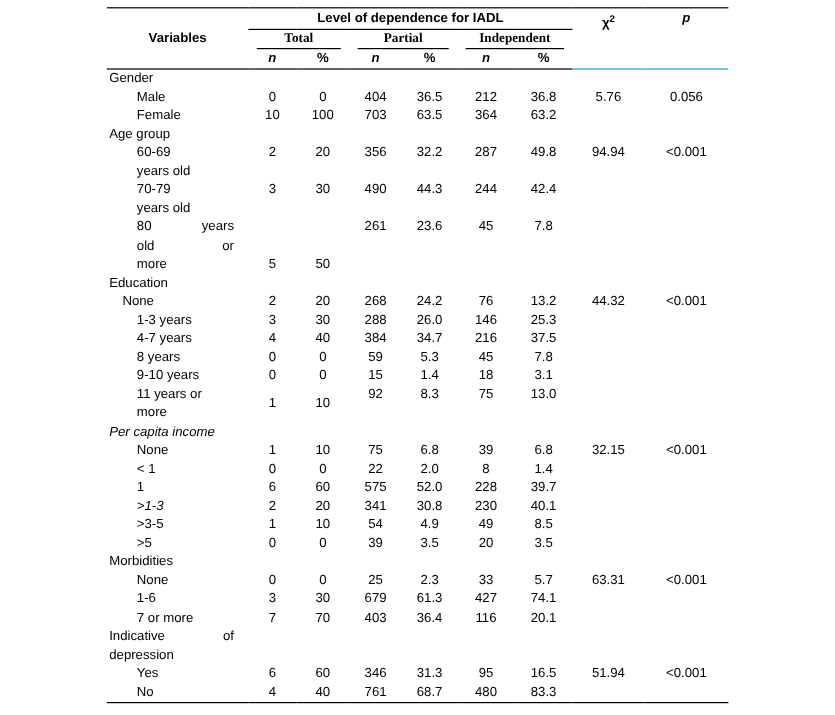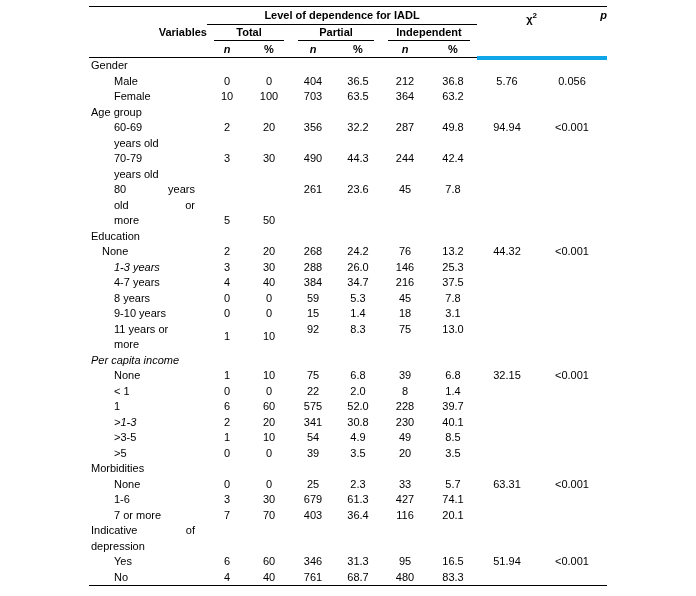--- a/index.html
+++ b/index.html
@@ -22,35 +22,33 @@
   }
   thead th {
     font-weight: bold;
     text-align: center;
     padding: 0;
     line-height: 16px;
   }
   .var-h {
     vertical-align: middle;
     border-bottom: 1px solid #000;
-    text-align: right;
   }
   .group-h {
     border-bottom: 1px solid #000;
     line-height: 17px;
   }
   .chi-h, .p-h {
     vertical-align: top;
     line-height: 17px;
-    border-bottom: 4px solid #0ea5e9;
-    text-align: right;
+    border-bottom: 1px solid #0ea5e9;
   }
   .p-h { font-style: italic; }
   .chi-h sup { font-size: 8px; }
-  .sub-h { padding: 0; }
+  .sub-h { padding: 0; font-family: Liberation Serif, serif; }
   .subline {
     border-bottom: 1px solid #000;
     margin: 0 7px;
     line-height: 15px;
   }
   .nprow th {
     border-bottom: 1px solid #000;
     line-height: 16px;
   }
   .n-h { font-style: italic; }
@@ -227,21 +225,21 @@
         <td>2</td>
         <td>20</td>
         <td>268</td>
         <td>24.2</td>
         <td>76</td>
         <td>13.2</td>
         <td>44.32</td>
         <td>&lt;0.001</td>
       </tr>
       <tr>
-        <td class="var-cell" style="padding-left: 25px; font-style: italic;">
+        <td class="var-cell" style="padding-left: 25px;">
           <div>1-3 years</div>
         </td>
         <td>3</td>
         <td>30</td>
         <td>288</td>
         <td>26.0</td>
         <td>146</td>
         <td>25.3</td>
         <td></td>
         <td></td>

